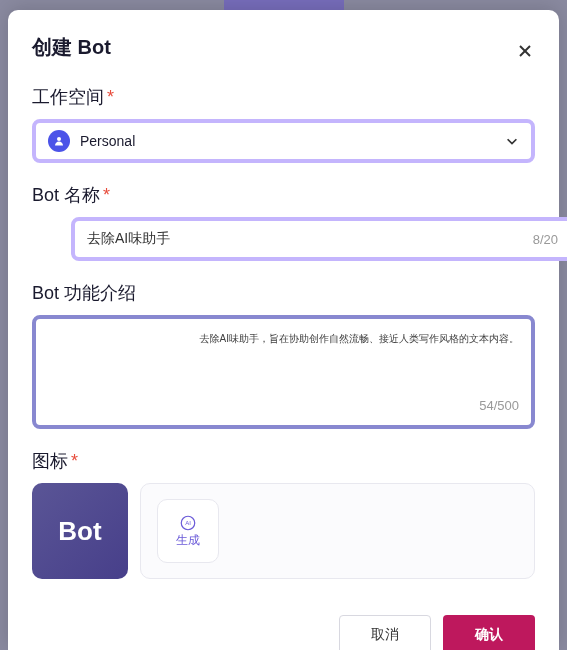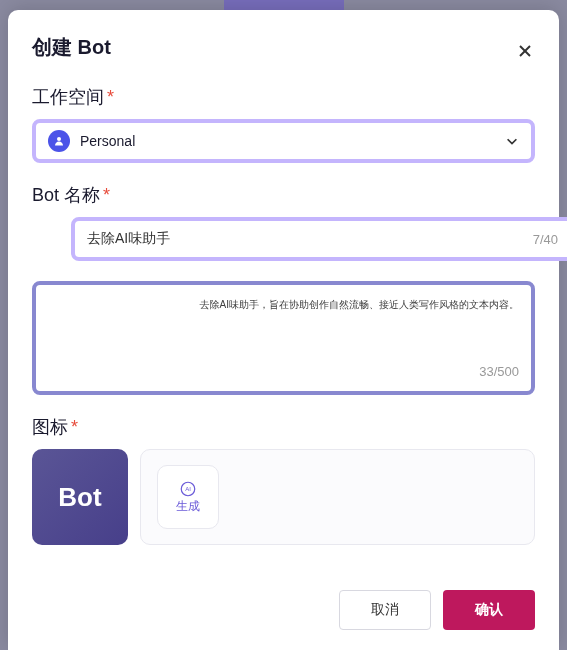--- a/index.html
+++ b/index.html
@@ -243,28 +243,29 @@
       </svg>
     </div>
   </div>
 
   <div class="form-group">
     <label class="label">
       <span>Bot 名称</span><span class="required">*</span>
     </label>
     <div class="input-box">
       <input type="text" value="去除AI味助手" style="">
-      <span class="count">7/40</span>
-    </div>
-  </div>
-
-  <div class="form-group">
+      <span class="count">8/20</span>
+    </div>
+  </div>
+
+  <div class="form-group">
+    <label class="label">Bot 功能介绍</label>
     <div class="textarea-box">
       <textarea style="">去除AI味助手，旨在协助创作自然流畅、接近人类写作风格的文本内容。</textarea>
-      <div class="textarea-count">33/500</div>
+      <div class="textarea-count">54/500</div>
     </div>
   </div>
 
   <div class="form-group">
     <label class="label">
       <span>图标</span><span class="required">*</span>
     </label>
     <div class="icon-row">
       <div class="bot-icon-preview">
         <span>Bot</span>

